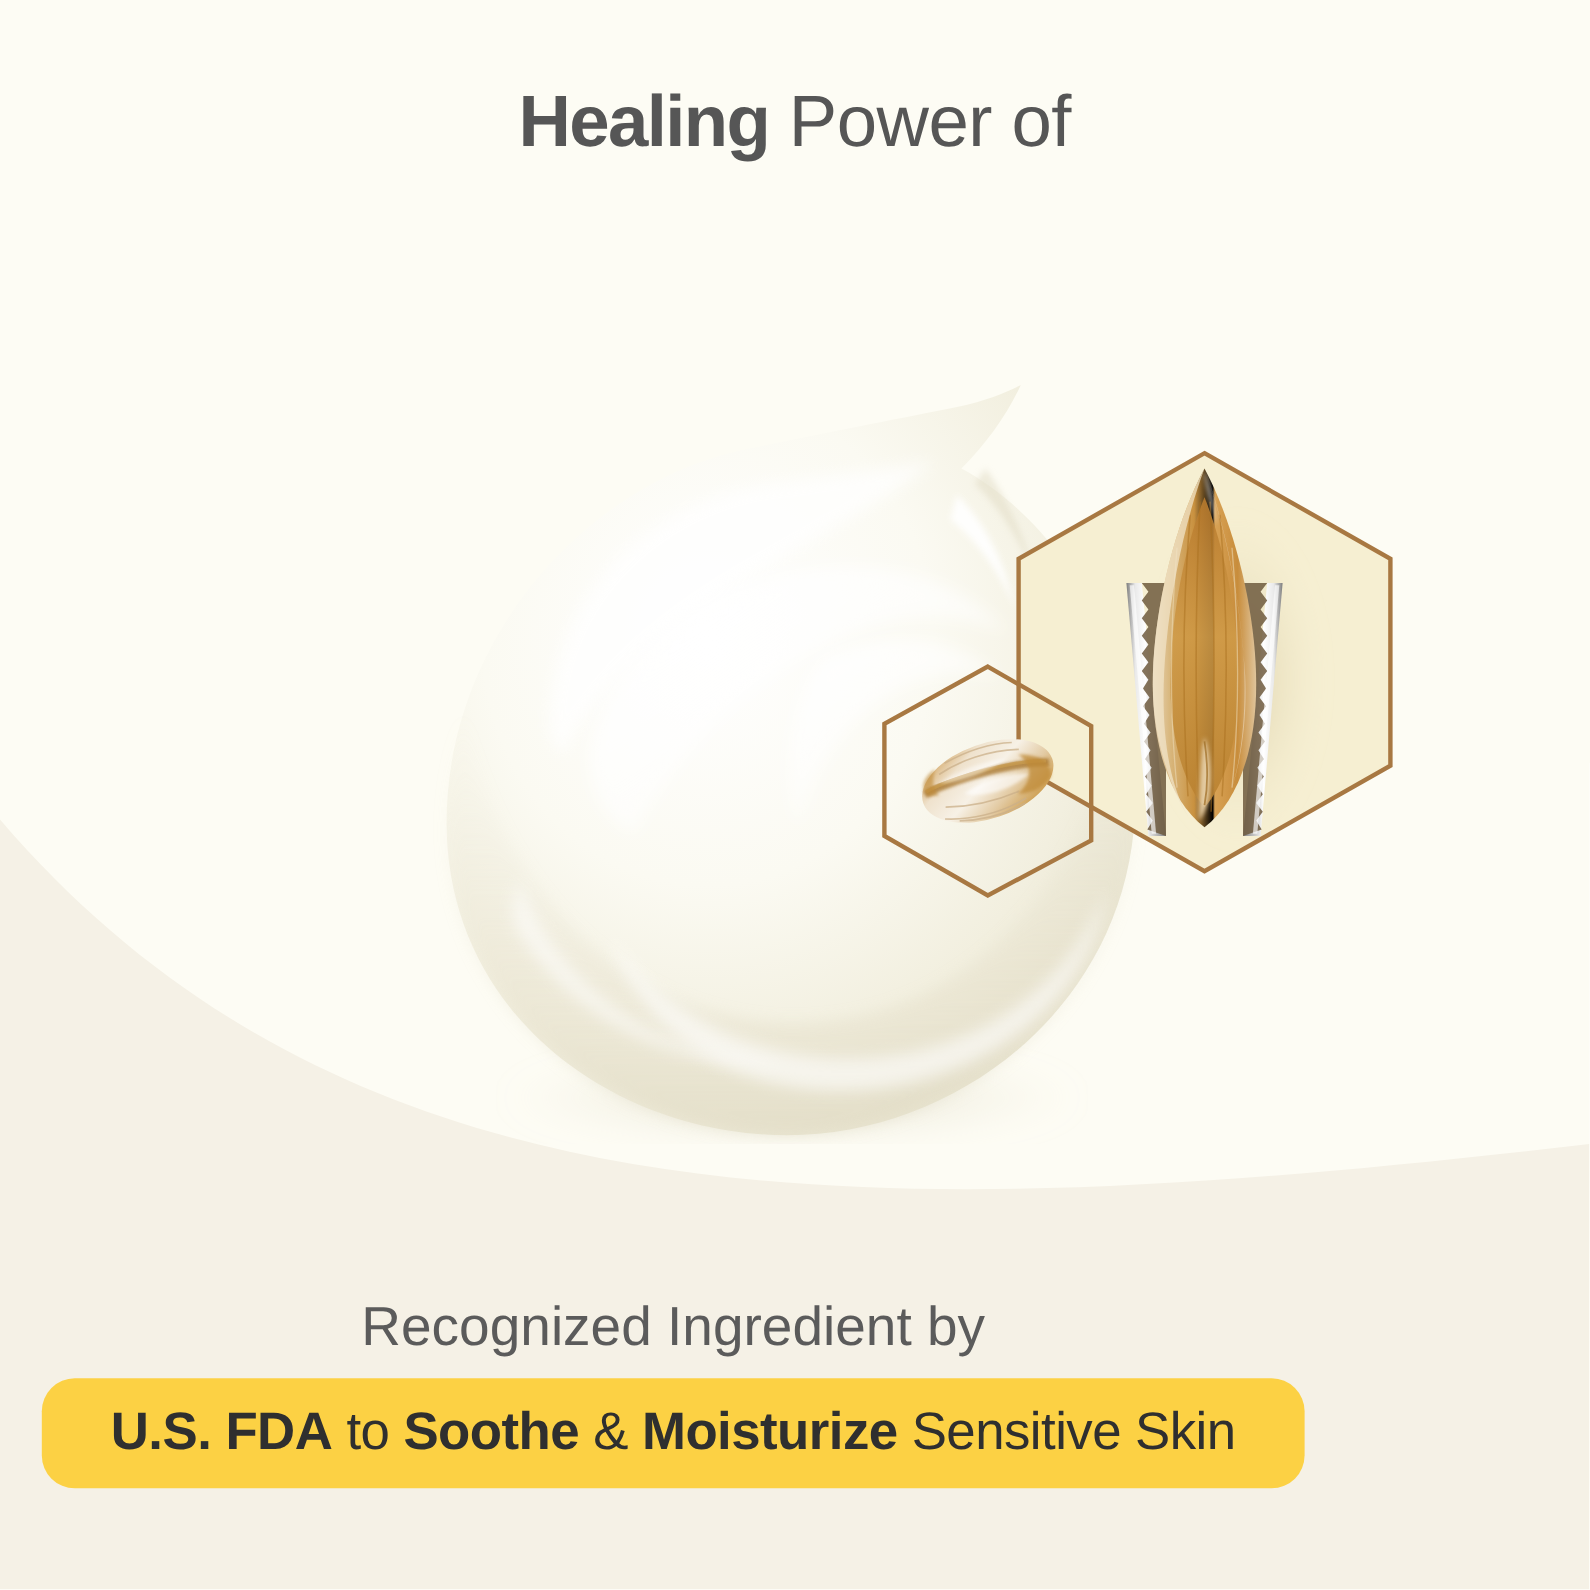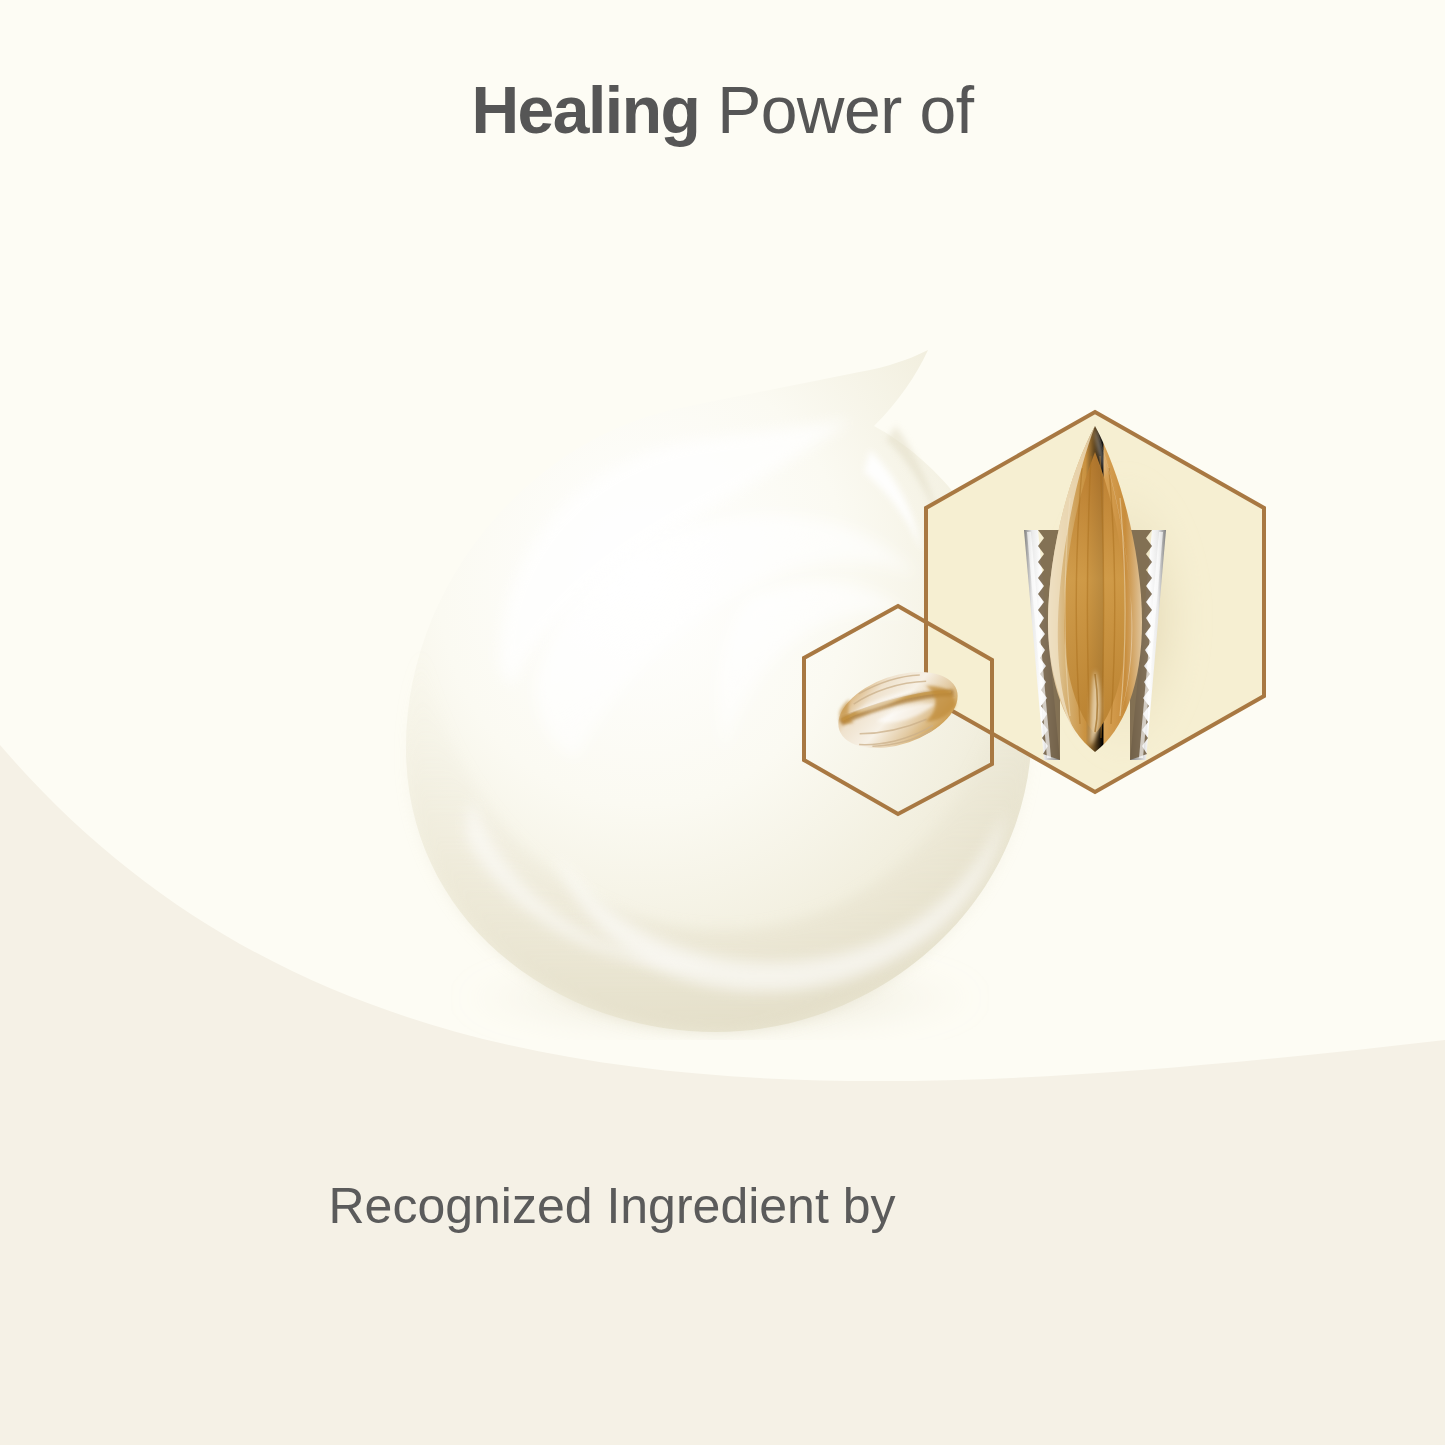--- a/index.html
+++ b/index.html
@@ -380,15 +380,20 @@
 
       <path d="M44,104 C36,96 42,86 56,82 C50,92 48,98 52,106 Z" fill="#c08b39" opacity="0.6" filter="url(#fb)"></path>
     </g>
 
     <polygon points="98,4 192,58 192,162 98,212 4,158 4,56" fill="none" stroke="#a87842" stroke-width="4"></polygon>
   </svg>
 
   <div class="footer">
     <div class="recog">Recognized Ingredient by</div>
 
+    <div class="banner">
+      <div class="banner-text">
+        <span class="b">U.S. FDA</span><span class="n"> to </span><span class="b">Soothe</span><span class="n"> &amp; </span><span class="b">Moisturize</span><span class="n"> Sensitive Skin</span>
+      </div>
+    </div>
   </div>
 
 </div>
 
 </body></html>

